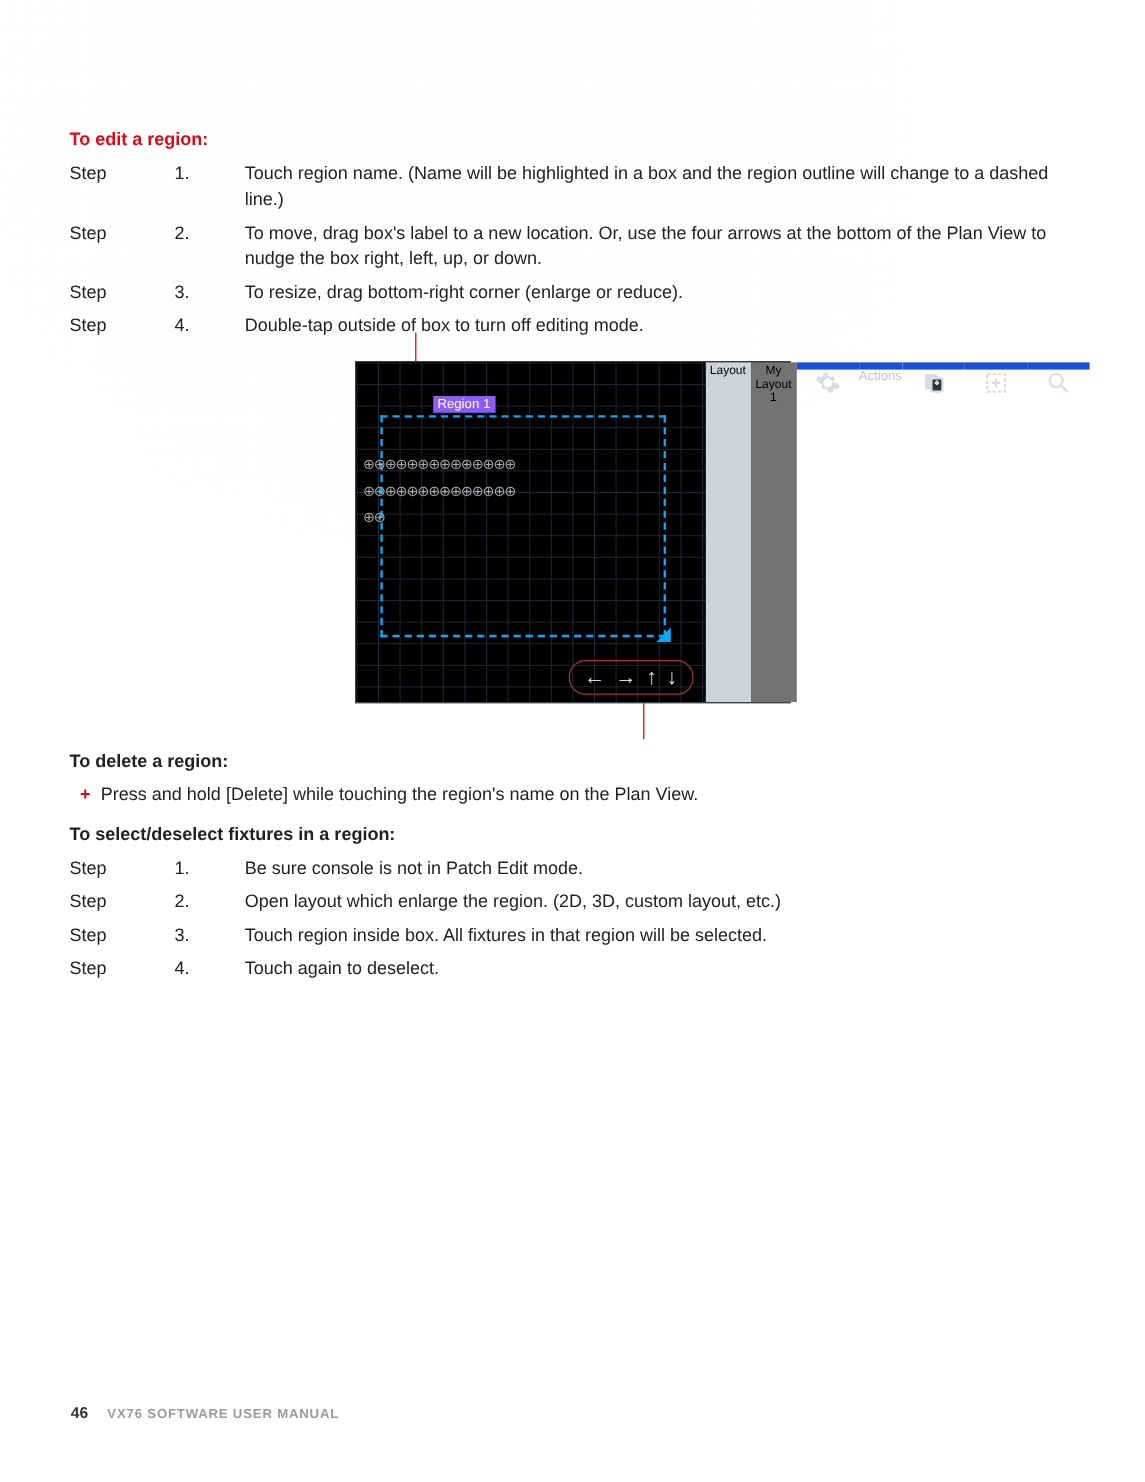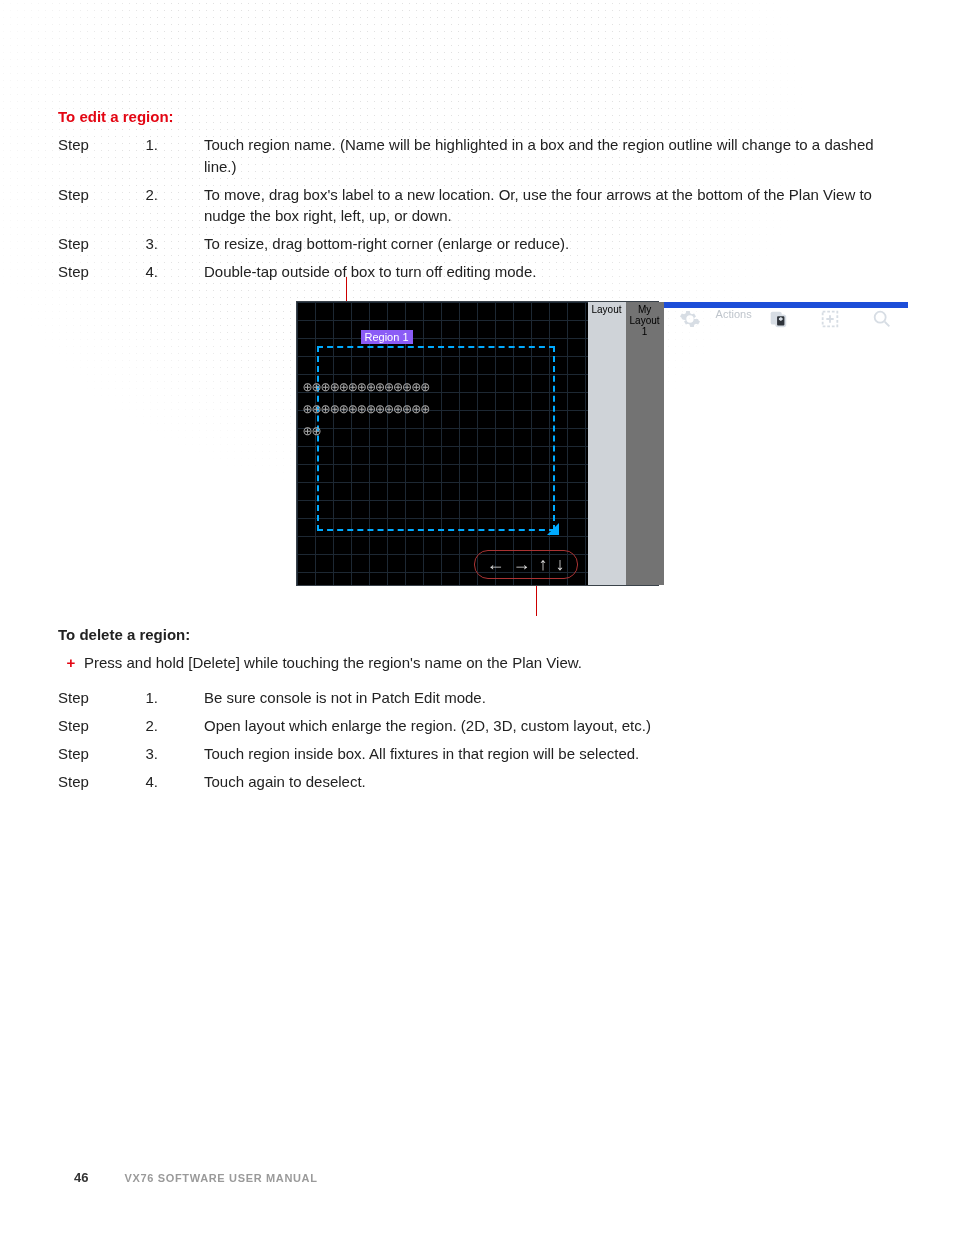--- a/index.html
+++ b/index.html
@@ -89,22 +89,22 @@
                border-top:6px solid #1d4ed8; color:#bfc5cc; position:relative; }
   .side-label{ font-size:11px; }
   .icon { width:22px; height:22px; }
   .gear  { fill:#d7dde4; }
   .copy  { fill:#d7dde4; }
   .cross { stroke:#d7dde4; fill:none; stroke-width:2; }
   .mag   { stroke:#d7dde4; fill:none; stroke-width:2; }
 
   
   .footer {
-    position:absolute; left:74px; bottom:50px; font-size:12px;
-    display:flex; gap:36px; align-items:baseline; color:#333;
+    position:absolute; left:59px; bottom:50px; font-size:12px;
+    display:flex; gap:16px; align-items:baseline; color:#333;
   }
   .footer .pg { font-weight:bold; font-size:13px; }
   .footer .man { letter-spacing:.06em; font-weight:bold; color:#9a9a9a; font-size:11px; }
 </style>
 </head>
 <body>
 
 <div class="bgdots"></div>
 
 <div class="content">
@@ -204,20 +204,21 @@
   </div>
 
   <div class="heading">To delete a region:</div>
   <div class="bullets">
     <div class="bullet-row">
       <span class="bullet-mark">+</span>
       <span class="step-text">Press and hold [Delete] while touching the region's name on the Plan View.</span>
     </div>
   </div>
 
+  <div class="heading">To select/deselect fixtures in a region:</div>
   <div class="steps">
     <div class="step-row">
       <span class="step-label">Step</span>
       <span class="step-num">1.</span>
       <span class="step-text">Be sure console is not in Patch Edit mode.</span>
     </div>
     <div class="step-row">
       <span class="step-label">Step</span>
       <span class="step-num">2.</span>
       <span class="step-text">Open layout which enlarge the region. (2D, 3D, custom layout, etc.)</span>

